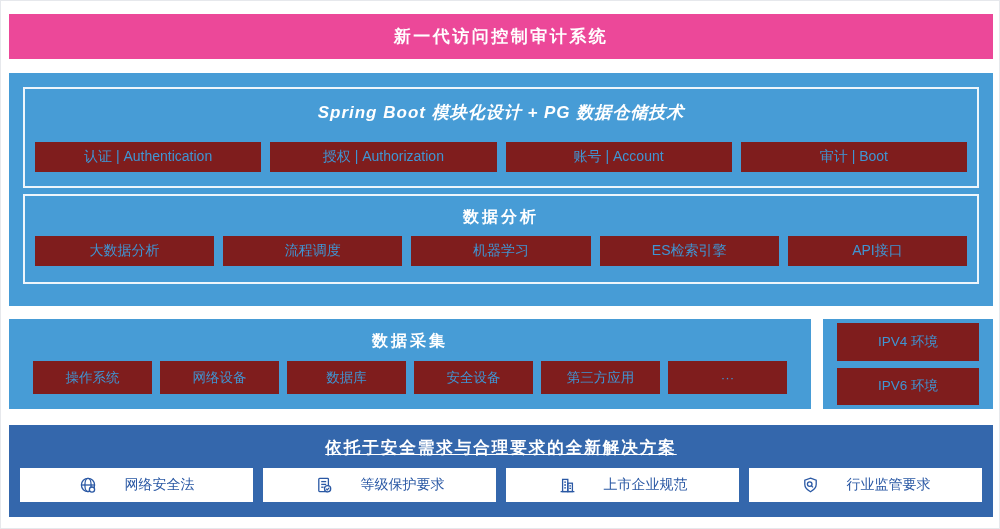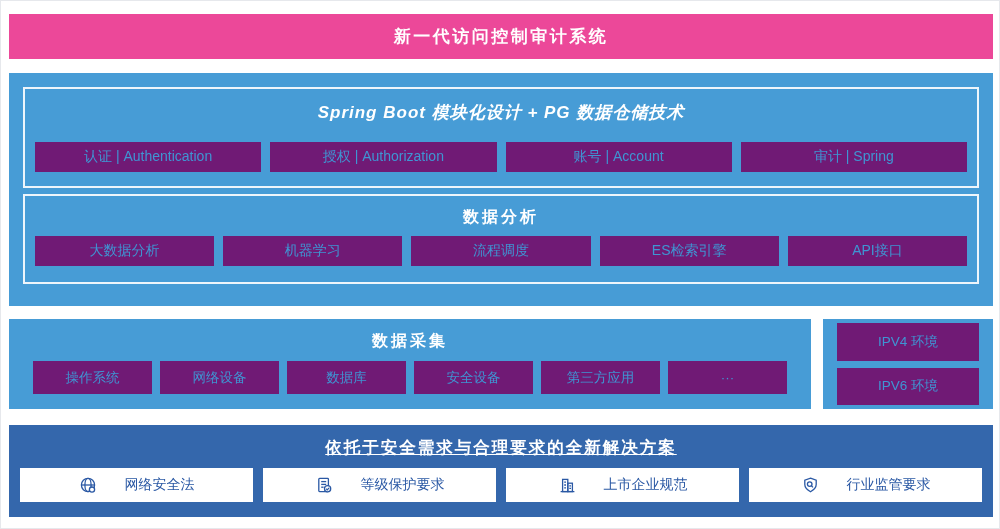--- a/index.html
+++ b/index.html
@@ -32,21 +32,21 @@
   .frame-modules .frame-title {
     font-style:italic; font-size:17px; padding-top:13px; letter-spacing:1px; line-height:22px;
   }
   .frame-analysis .frame-title {
     font-size:16px; padding-top:10px; letter-spacing:3px; line-height:22px;
   }
   .box-row { display:flex; gap:9px; padding:0 10px; }
   .frame-modules .box-row { margin-top:18px; }
   .frame-analysis .box-row { margin-top:8px; }
   .white-box {
-    background:#701a75; flex:1; height:30px;
+    background:#7f1d1d; flex:1; height:30px;
     display:flex; align-items:center; justify-content:center;
     color:#3f95d3; font-size:14px; white-space:nowrap;
   }
 
   
   .collection {
     position:absolute; left:8px; top:318px; width:802px; height:90px;
     background:#479cd6;
   }
   .collection-title, .solution-title {
@@ -89,30 +89,30 @@
   </div>
 
   <div class="platform">
 
     <div class="frame frame-modules">
       <div class="frame-title">Spring Boot 模块化设计 + PG 数据仓储技术</div>
       <div class="box-row">
         <div class="white-box">认证 | Authentication</div>
         <div class="white-box">授权 | Authorization</div>
         <div class="white-box">账号 | Account</div>
-        <div class="white-box">审计 | Spring</div>
+        <div class="white-box">审计 | Boot</div>
       </div>
     </div>
 
     <div class="frame frame-analysis">
       <div class="frame-title">数据分析</div>
       <div class="box-row">
         <div class="white-box">大数据分析</div>
+        <div class="white-box">流程调度</div>
         <div class="white-box">机器学习</div>
-        <div class="white-box">流程调度</div>
         <div class="white-box">ES检索引擎</div>
         <div class="white-box">API接口</div>
       </div>
     </div>
 
   </div>
 
   <div class="collection">
     <div class="collection-title">数据采集</div>
     <div class="collection-row">

